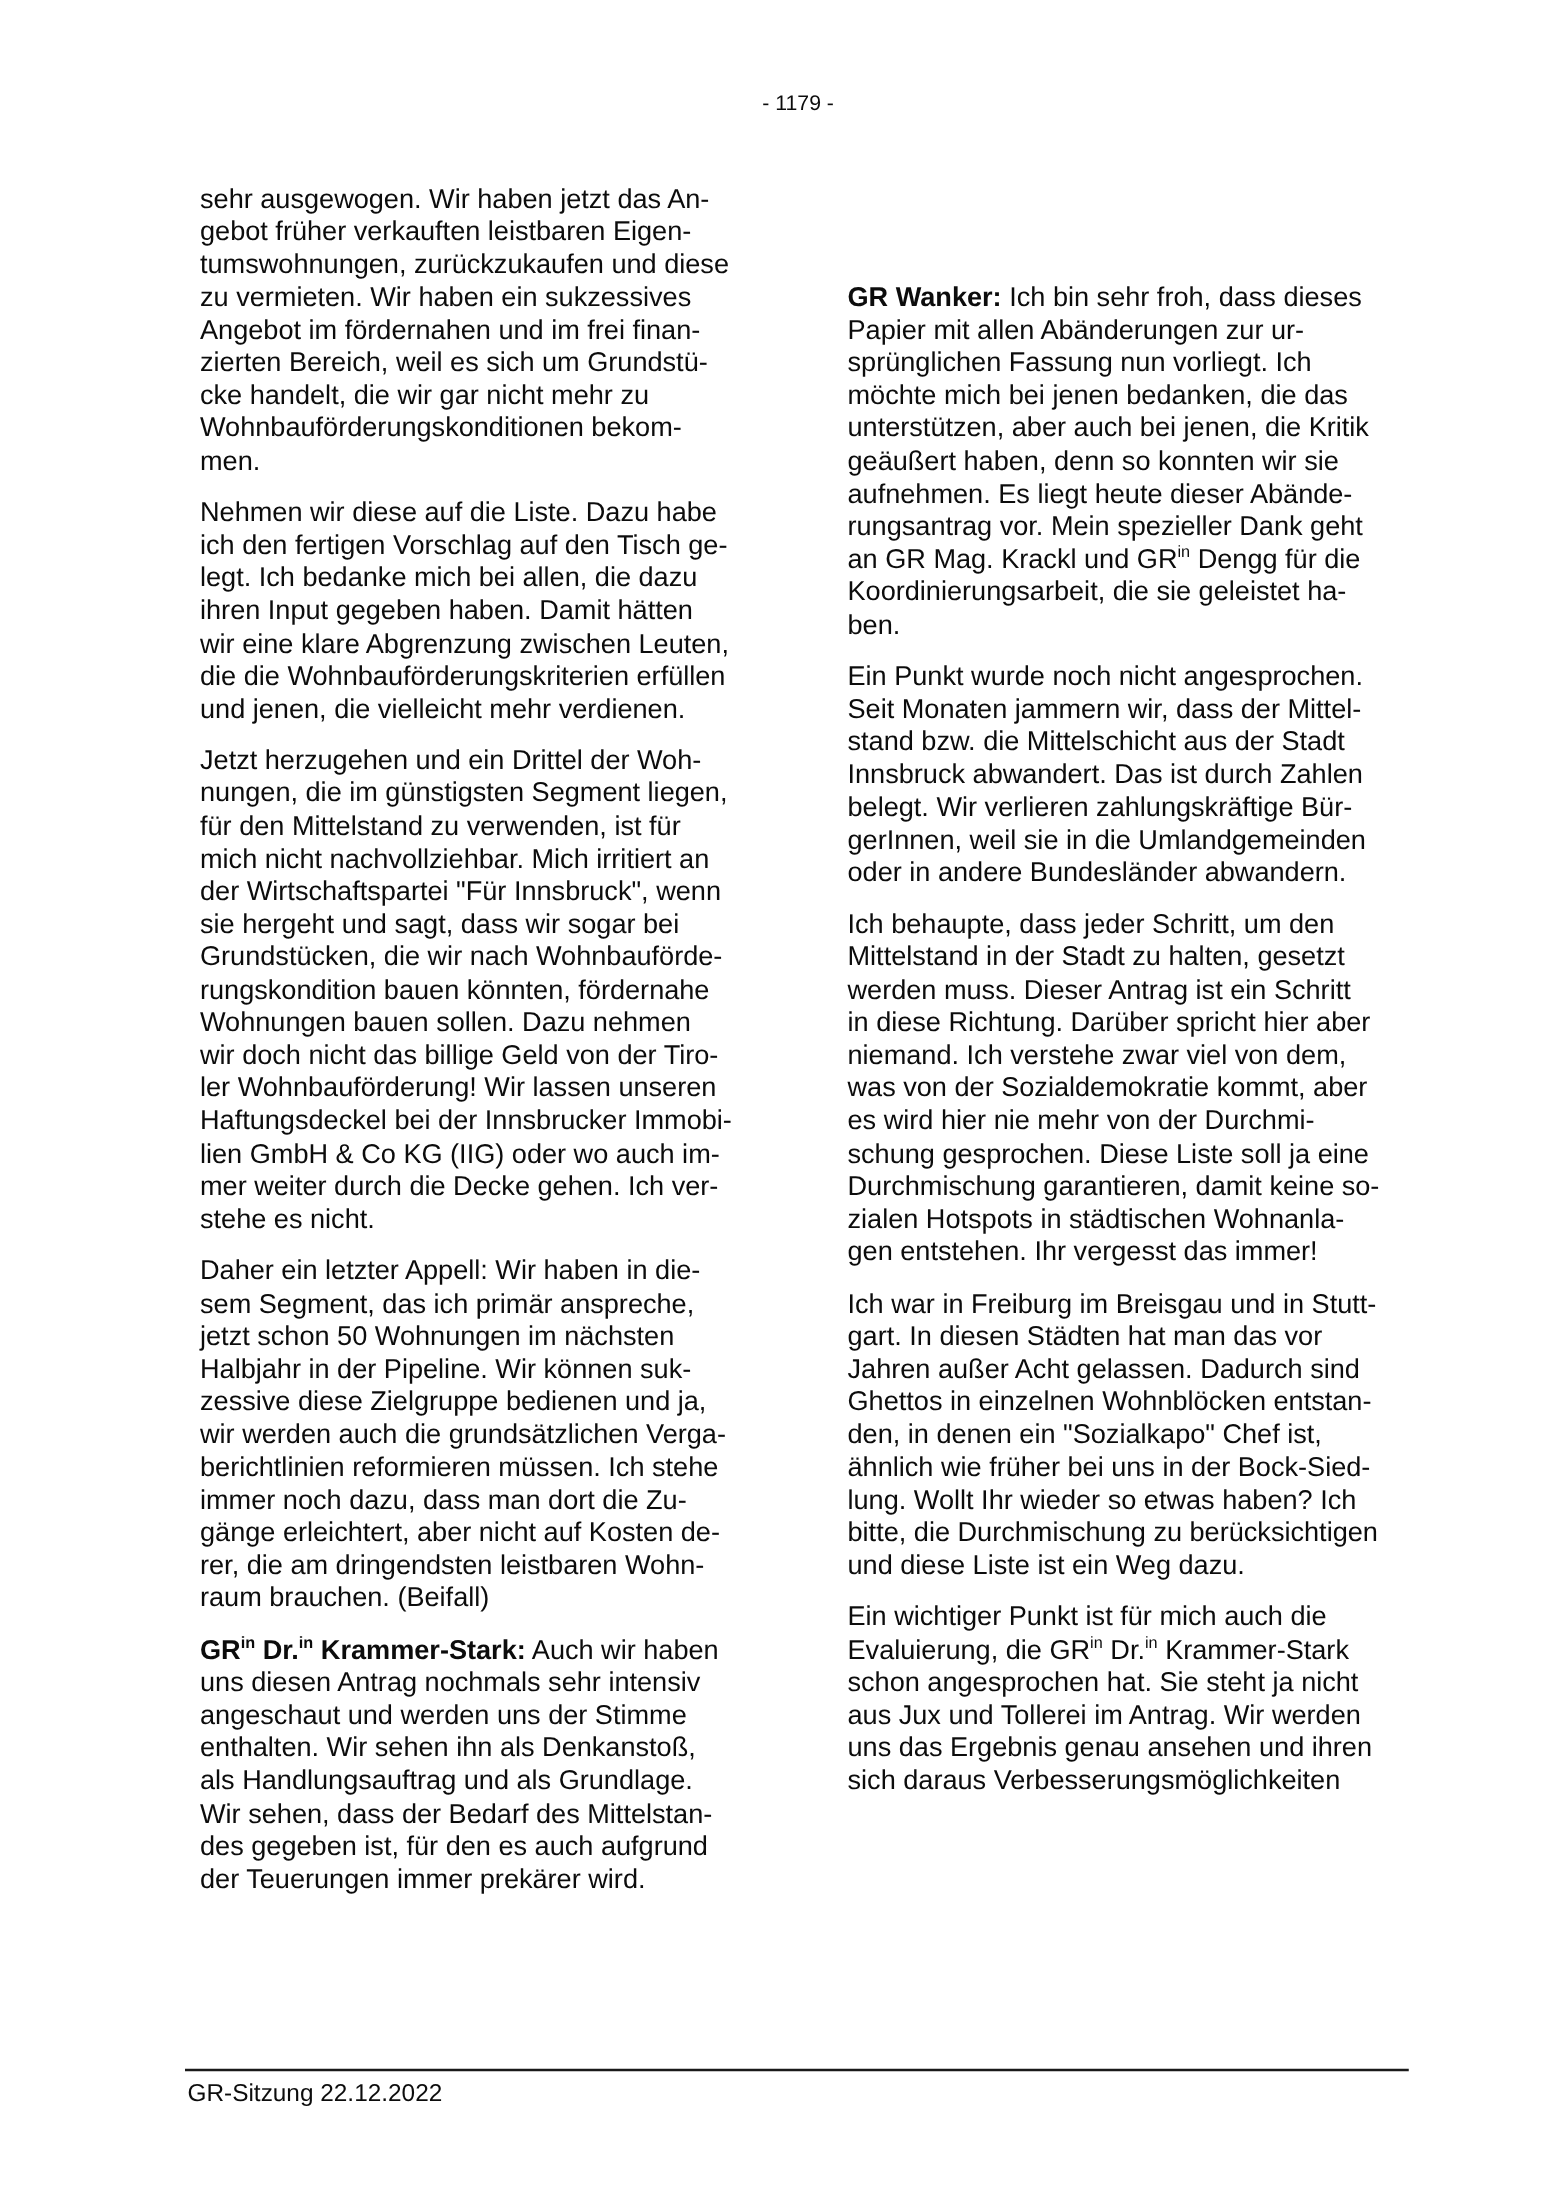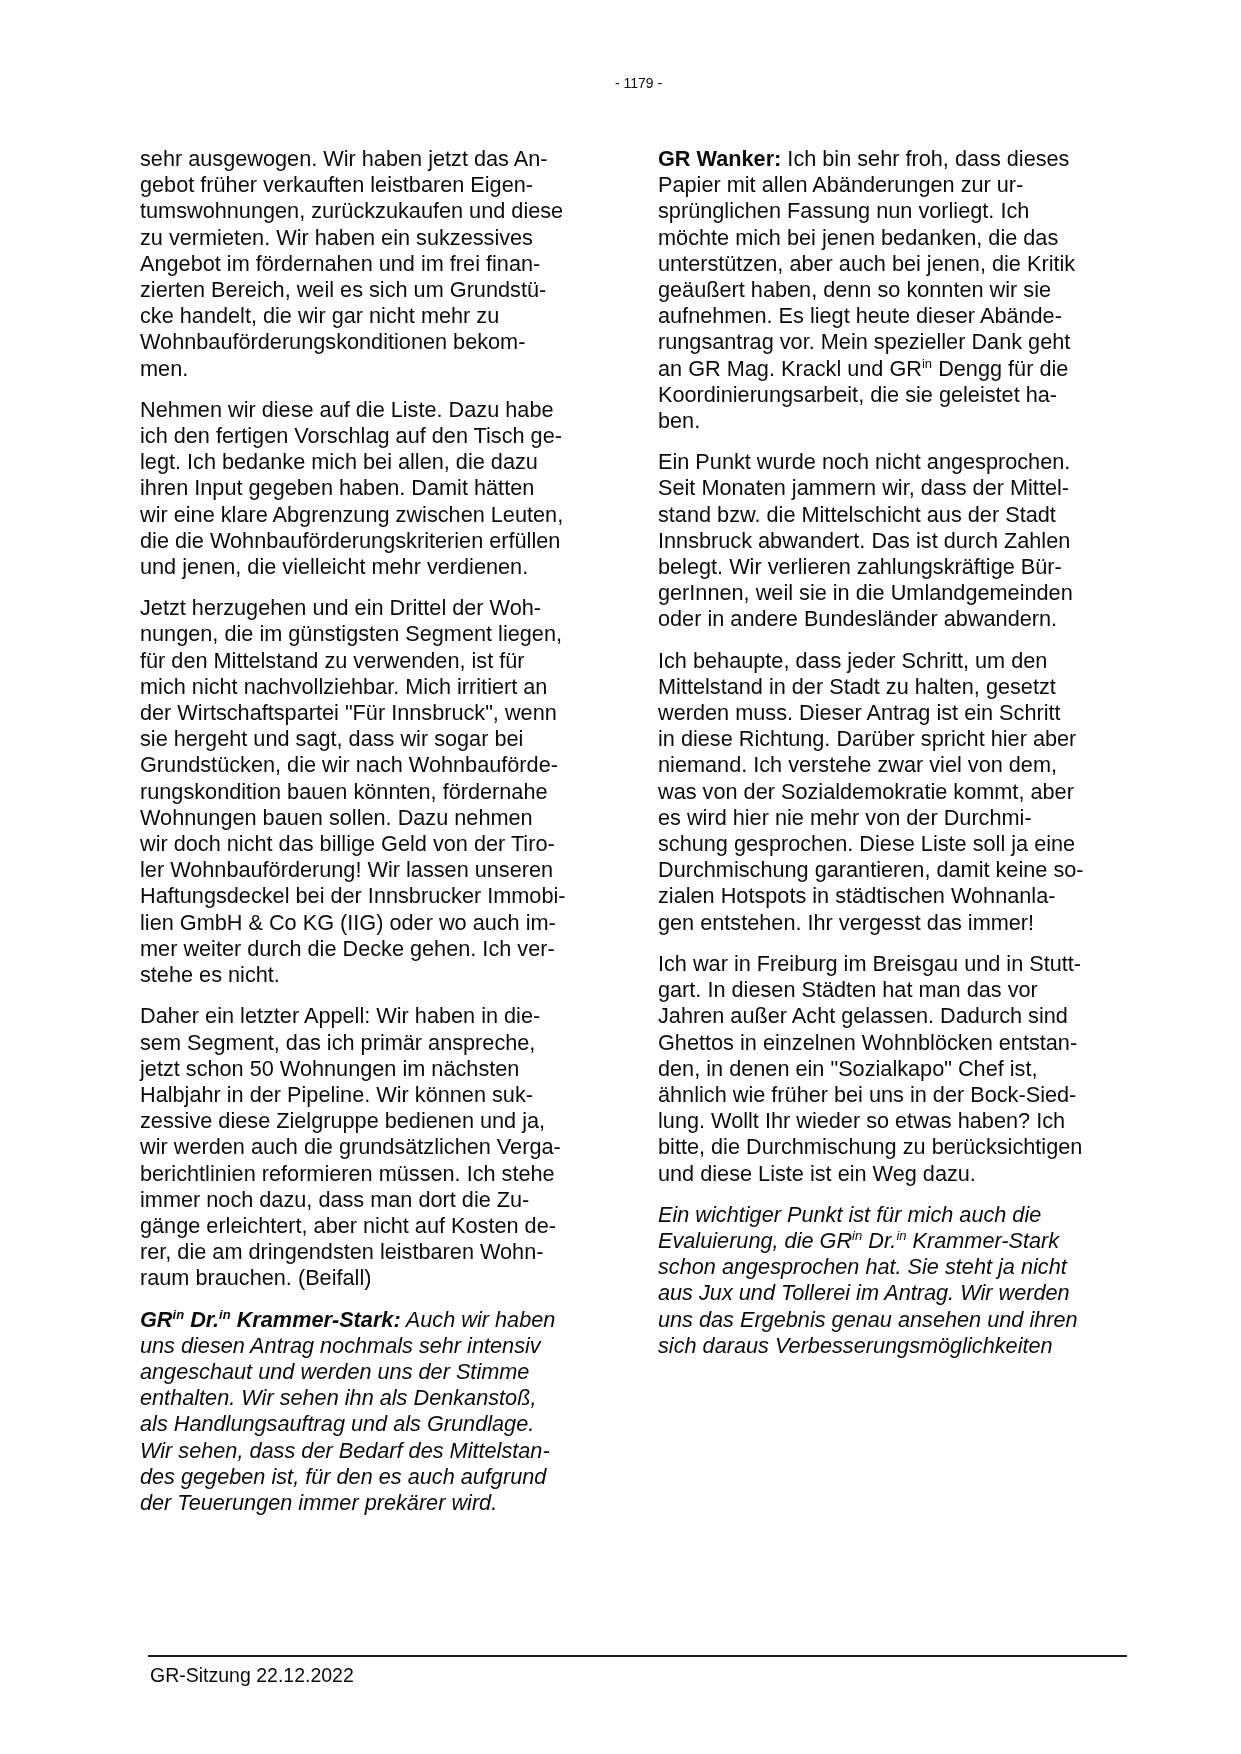--- a/index.html
+++ b/index.html
@@ -11,41 +11,42 @@
     color: #0c0c0c;
     font-family: "Liberation Sans", sans-serif;
     overflow: hidden;
   }
   .page-number {
     position: absolute;
     top: 70px;
     left: 150px;
     width: 977px;
     text-align: center;
-    font-size: 14px;
+    font-size: 17px;
     line-height: 26px;
   }
   .columns {
     position: absolute;
     top: 146px;
-    left: 140px;
+    left: 160px;
     width: 979px;
     display: flex;
     gap: 57px;
+    align-items: center;
   }
   .col {
     width: 461px;
     font-size: 21.7px;
     line-height: 26.2px;
   }
   .para {
     margin: 0 0 15px 0;
     white-space: pre-line;
   }
-  .para:last-child { margin-bottom: 0; font-style: italic; }
+  .para:last-child { margin-bottom: 0; }
   .bold { font-weight: bold; }
   .para sup {
     font-size: 0.6em;
     line-height: 0;
     vertical-align: super;
   }
   .footer-rule {
     position: absolute;
     top: 1655px;
     left: 148px;

